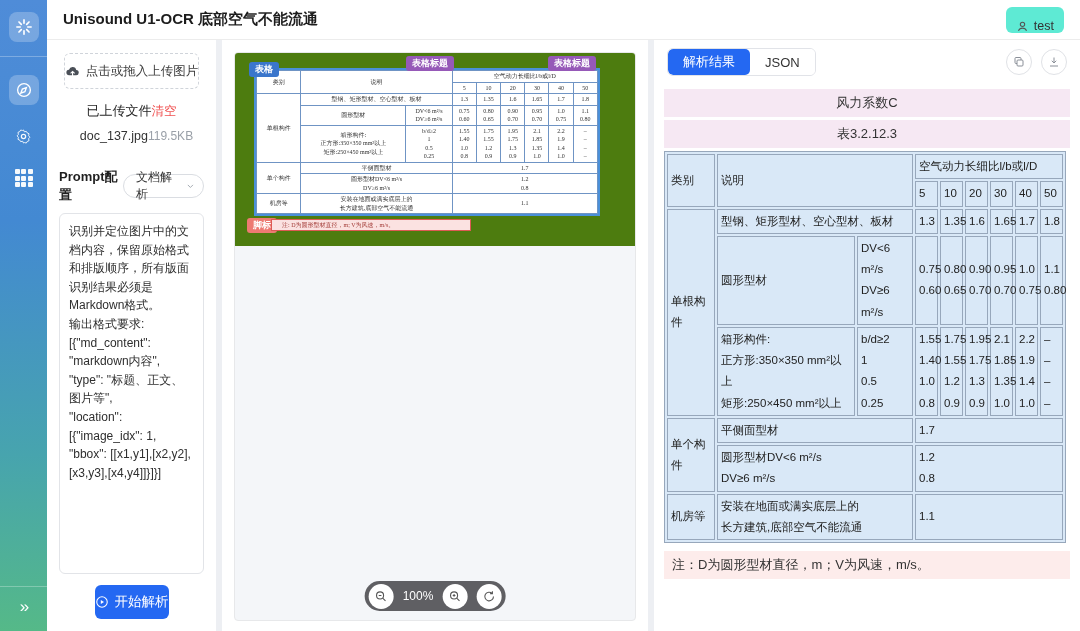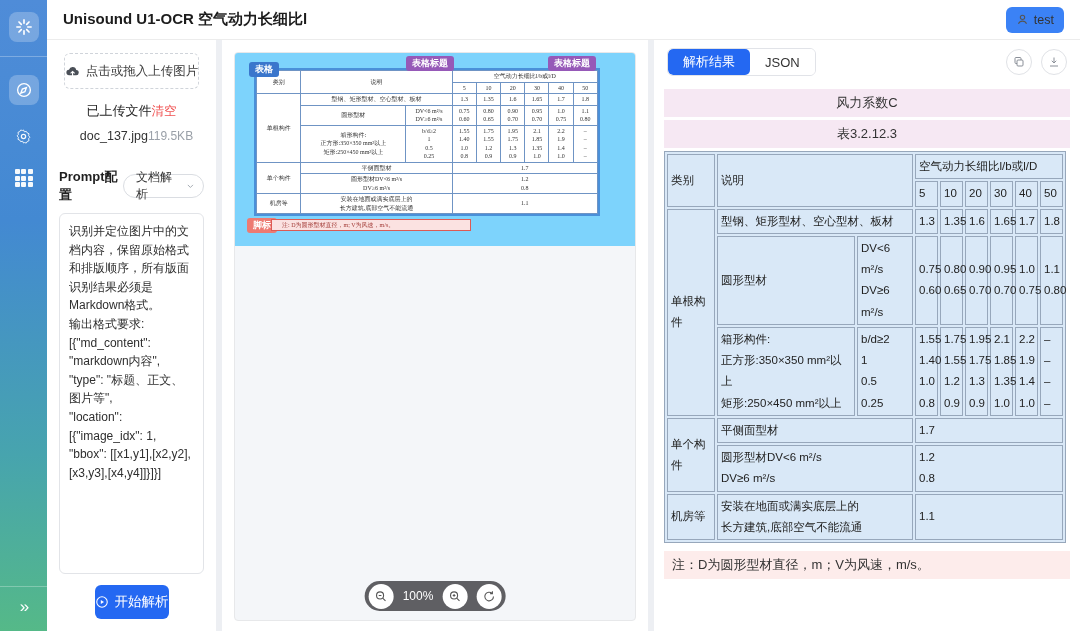--- a/index.html
+++ b/index.html
@@ -17,22 +17,22 @@
     margin-top:20px; cursor:pointer; opacity:.95; }
   .side-bottom { margin-top:auto; width:100%; display:flex; flex-direction:column; align-items:center; padding-bottom:10px; }
   .collapse { color:#fff; font-size:17px; cursor:pointer; padding:4px 8px; letter-spacing:-2px; }
   .grid-ico { display:grid; grid-template-columns:repeat(3,5px); grid-template-rows:repeat(3,5px); gap:1.5px; }
   .grid-ico i { background:#fff; border-radius:1px; }
 
   
   .topbar { position:absolute; left:47px; right:0; top:0; height:40px; background:#fff;
     border-bottom:1px solid #ececec; display:flex; align-items:center; padding:0 16px; z-index:4; }
   .app-title { font-size:15px; font-weight:bold; color:#1c1c1c; }
-  .user-pill { margin-left:auto; height:26px; background:#3b82f6; border-radius:6px;
-    display:flex; align-items:center; gap:5px; padding:0 10px; font-size:12.5px; color:#333; cursor:pointer; }
+  .user-pill { margin-left:auto; height:26px; background:#5eead4; border-radius:6px;
+    display:flex; align-items:flex-end; gap:5px; padding:0 10px; font-size:12.5px; color:#333; cursor:pointer; }
 
   
   .main { position:absolute; left:47px; right:0; top:40px; bottom:0; display:flex; gap:6px; background:#edeff3; }
   .panel { background:#fff; }
 
   
   .left { width:169px; flex:none; padding:13px 12px 12px; display:flex; flex-direction:column;align-items:center; }
   .dropzone { border:1px dashed #d0d4da; border-radius:6px; height:36px; display:flex;
     align-items:center; justify-content:center; gap:6px; font-size:12.5px; color:#3c3c3c; cursor:pointer; }
   .up-row { display:flex; justify-content:space-between; align-items:center; margin-top:13px; }
@@ -52,21 +52,21 @@
   .start-btn { margin-top:11px; height:34px; border:none; border-radius:6px; background:#2468f2;
     color:#fff; font-size:13.5px; display:flex; align-items:center; justify-content:center; gap:6px; cursor:pointer; }
 
   
   .middle { flex:1; min-width:0; display:flex; flex-direction:column; }
   .mid-head { height:38px; border-bottom:1px solid #ececec; display:flex; align-items:center;
     gap:8px; padding:0 15px; font-size:13.5px; font-weight:bold; color:#222; flex:none; }
   .mid-body { flex:1; padding:12px; position:relative; }
   .canvas { position:absolute; left:12px; right:12px; top:12px; bottom:10px; border:1px solid #e7e8ea;
     border-radius:4px; background:#f4f6f9; overflow:hidden; }
-  .docimg { position:relative; width:100%; height:193px; background:#7dd3fc; cursor:grab; }
+  .docimg { position:relative; width:100%; height:193px; background:#4d7c0f; cursor:grab; }
 
   
   .anno-box { position:absolute; left:19px; top:15px; border:2px solid #4a90d9; background:#fff; }
   .badge { position:absolute; color:#fff; font-size:9px; font-weight:bold; padding:2px 6px;
     border-radius:3px; line-height:1.2; white-space:nowrap; z-index:3; }
   .b-table { background:#3a76cc; left:-7px; top:-8px; }
   .b-title1 { background:#9659b8; top:-14px; left:150px; }
   .b-title2 { background:#9659b8; top:-14px; right:2px; }
   .foot-anno { position:absolute; left:12px; top:165px; height:16px; }
   .b-foot { background:#ed7a72; position:static; display:inline-block; vertical-align:top; }
@@ -143,21 +143,21 @@
         <i></i>
       </span>
   </div>
   <div class="side-bottom">
     <div class="side-div" style="margin-top:0;margin-bottom:6px;"></div>
     <div class="collapse">»</div>
   </div>
 </div>
 
 <div class="topbar">
-  <div class="app-title">Unisound U1-OCR 空气动力长细比l</div>
+  <div class="app-title">Unisound U1-OCR 底部空气不能流通</div>
   <div class="user-pill">
     <svg width="13" height="13" viewBox="0 0 24 24" stroke="#555" stroke-width="2" fill="none">
       <circle cx="12" cy="8" r="4"></circle>
         <path d="M4.5 20c1.5-3.5 4.3-5 7.5-5s6 1.5 7.5 5"></path>
     </svg>
     <span>test</span>
   </div>
 </div>
 
 <div class="main">

